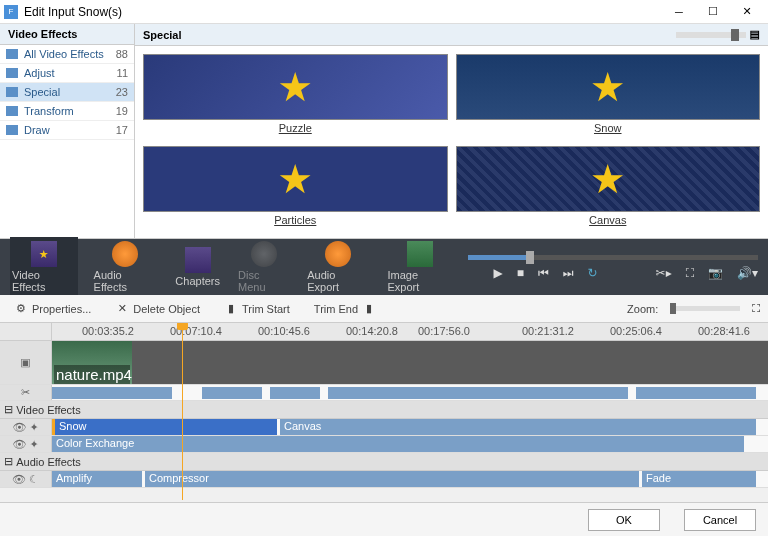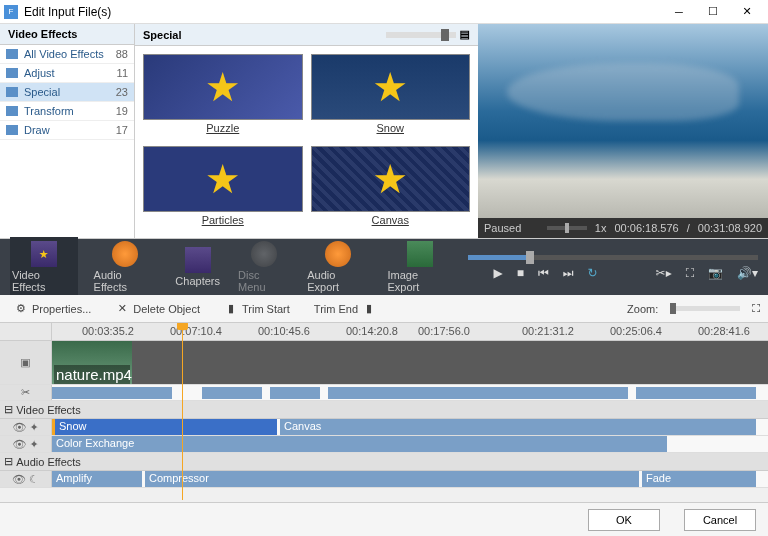--- a/index.html
+++ b/index.html
@@ -95,21 +95,21 @@
 
 
 .footer { height:34px; background:#f5f5f5; border-top:1px solid #ccc; display:flex; align-items:center; justify-content:flex-end; padding:0 12px; gap:24px; }
 .footer button { width:72px; height:22px; background:#fff; border:1px solid #aaa; cursor:pointer; }
 </style>
 </head>
 <body>
 
 <div class="titlebar">
   <div class="app-icon">F</div>
-  <div class="title">Edit Input File(s)</div>
+  <div class="title">Edit Input Snow(s)</div>
   <div class="winbtn">─</div>
   <div class="winbtn">☐</div>
   <div class="winbtn">✕</div>
 </div>
 
 <div class="upper">
   <div class="sidebar">
     <div class="sidebar-header">Video Effects</div>
     <div class="sidebar-list">
       <div class="sidebar-item">
@@ -169,33 +169,20 @@
         </div>
       <div class="fx-tile">
           <div class="fx-thumb canvas">
             <span class="star">★</span>
           </div>
           <div class="caption">Canvas</div>
         </div>
     </div>
   </div>
 
-  <div class="preview">
-    <div class="preview-img"></div>
-    <div class="preview-bar">
-      <span class="status">Paused</span>
-      <div class="preview-track">
-          <div class="preview-thumb"></div>
-        </div>
-      <span>1x</span>
-      <span>00:06:18.576</span>
-      <span>/</span>
-      <span>00:31:08.920</span>
-    </div>
-  </div>
 </div>
 
 <div class="darkbar">
   <div class="tool active">
       <div class="tool-icon film">
         <span style="color:#f5c518">★</span>
       </div>
       <span>Video Effects</span>
     </div>
   <div class="tool">
@@ -316,21 +303,21 @@
       <div class="fx-clip active" style="left:0;width:225px"><span>Snow</span></div>
       <div class="fx-clip" style="left:228px;width:476px"><span>Canvas</span></div>
     </div>
   </div>
   <div class="track fx-row">
     <div class="track-head">
         <span>👁</span>
         <span>✦</span>
       </div>
     <div class="track-body">
-      <div class="fx-clip" style="left:0;width:615px"><span>Color Exchange</span></div>
+      <div class="fx-clip" style="left:0;width:692px"><span>Color Exchange</span></div>
     </div>
   </div>
 
   <div class="group-head">
       <span>⊟</span>
       <span>Audio Effects</span>
     </div>
   <div class="track fx-row">
     <div class="track-head">
         <span>👁</span>

